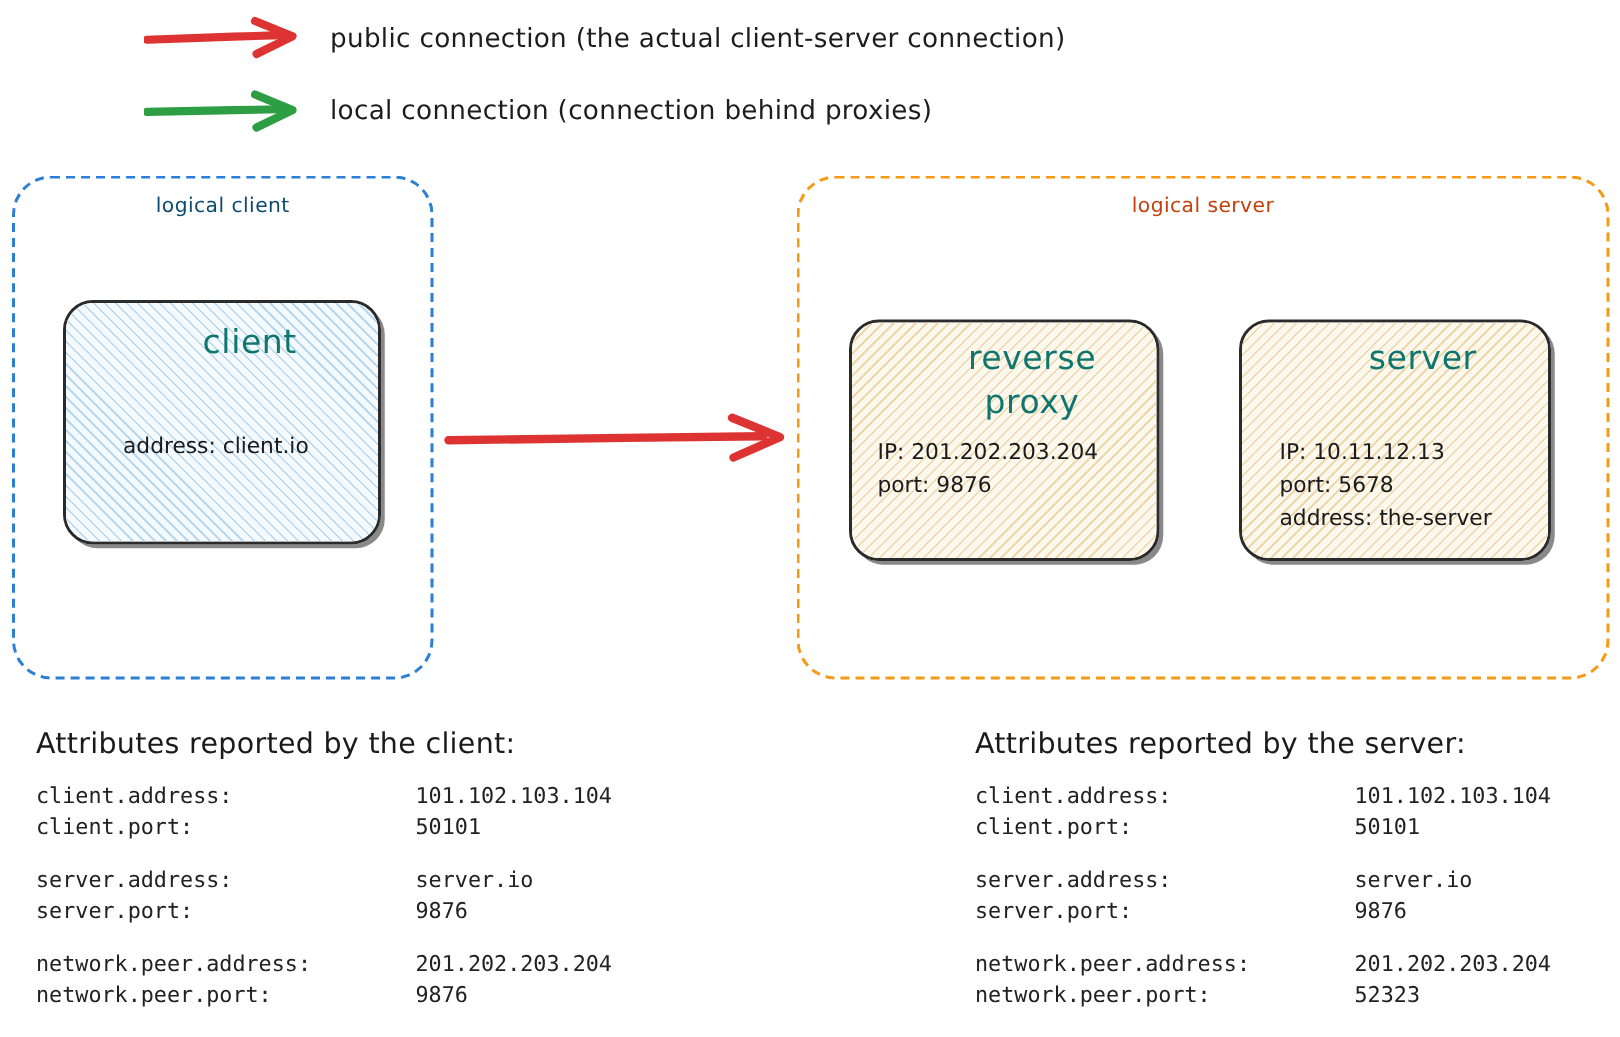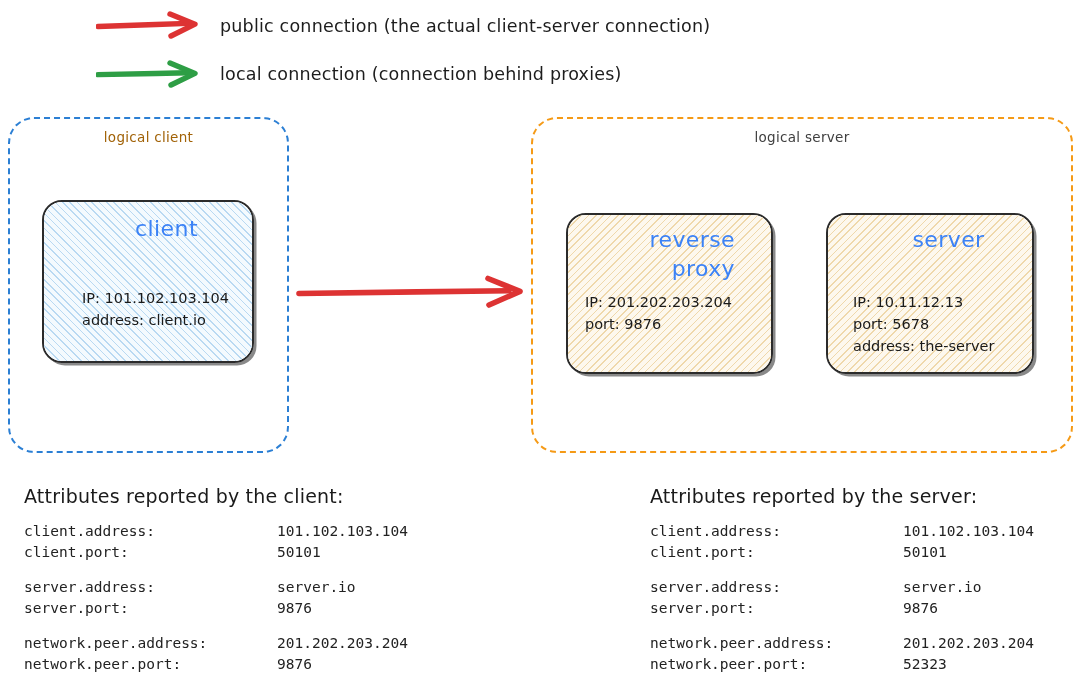--- a/index.html
+++ b/index.html
@@ -51,25 +51,25 @@
     position: absolute;
     top: 129px;
     font-size: 13.5px;
     font-family: "DejaVu Sans", sans-serif;
     letter-spacing: 0.3px;
     white-space: nowrap;
     text-align: center;
   }
   #logical-client-caption {
     left: 8px; width: 281px;
-    color: #a16207;
+    color: #0c4a6e;
   }
   #logical-server-caption {
     left: 531px; width: 542px;
-    color: #404040;
+    color: #c2410c;
   }
 
   
   .node-card {
     position: absolute;
     box-sizing: border-box;
     border: 2.2px solid #2b2b2b;
     border-radius: 20px;
     box-shadow: 3px 3px 0 -0.5px rgba(40,40,40,0.55);
     overflow: hidden;
@@ -95,21 +95,21 @@
     position: relative;
     width: 100%; height: 100%;
     box-sizing: border-box;
   }
   .node-title {
     position: absolute;
     left: 0; right: 0;
     text-align: center;
     font-size: 22px;
     font-family: "DejaVu Sans", sans-serif;
-    color: #3b82f6;
+    color: #0f766e;
     line-height: 1.32;
     letter-spacing: 0.4px;
     margin-left: 37px;
   }
   .node-props {
     position: absolute;
     font-size: 14.5px;
     font-family: "DejaVu Sans", sans-serif;
     color: #1a1a1a;
     line-height: 1.52;
@@ -189,40 +189,39 @@
 </div>
 
 <div class="logical-box" id="logical-client-box"></div>
 <div class="logical-caption" id="logical-client-caption">logical client</div>
 
 <div class="node-card" id="client-card">
   <div class="hatch hatch-blue"></div>
   <div class="node-inner">
     <div class="node-title">client</div>
     <div class="node-props">
-      <div>IP: 101.102.103.104</div>
       <div>address: client.io</div>
     </div>
   </div>
 </div>
 
 <div id="public-connection-arrow">
   <svg width="232" height="40" viewBox="0 0 232 40">
     <path d="M3,21.5 C55,20.6 150,19.6 213,18.8" stroke="#dd3333" stroke-width="5.6" fill="none" stroke-linecap="round"></path>
     <path d="M192,6.5 L224,19.4 L193,33" stroke="#dd3333" stroke-width="5.6" fill="none" stroke-linecap="round" stroke-linejoin="round"></path>
   </svg>
 </div>
 
 <div class="logical-box" id="logical-server-box"></div>
 <div class="logical-caption" id="logical-server-caption">logical server</div>
 
 <div class="node-card" id="proxy-card">
   <div class="hatch hatch-orange"></div>
   <div class="node-inner">
-    <div class="node-title" style="padding:0 36px;text-align:right;">reverse proxy</div>
+    <div class="node-title" style="padding:0 36px;">reverse proxy</div>
     <div class="node-props">
       <div>IP: 201.202.203.204</div>
       <div>port: 9876</div>
     </div>
   </div>
 </div>
 
 <div class="node-card" id="server-card">
   <div class="hatch hatch-orange"></div>
   <div class="node-inner">

